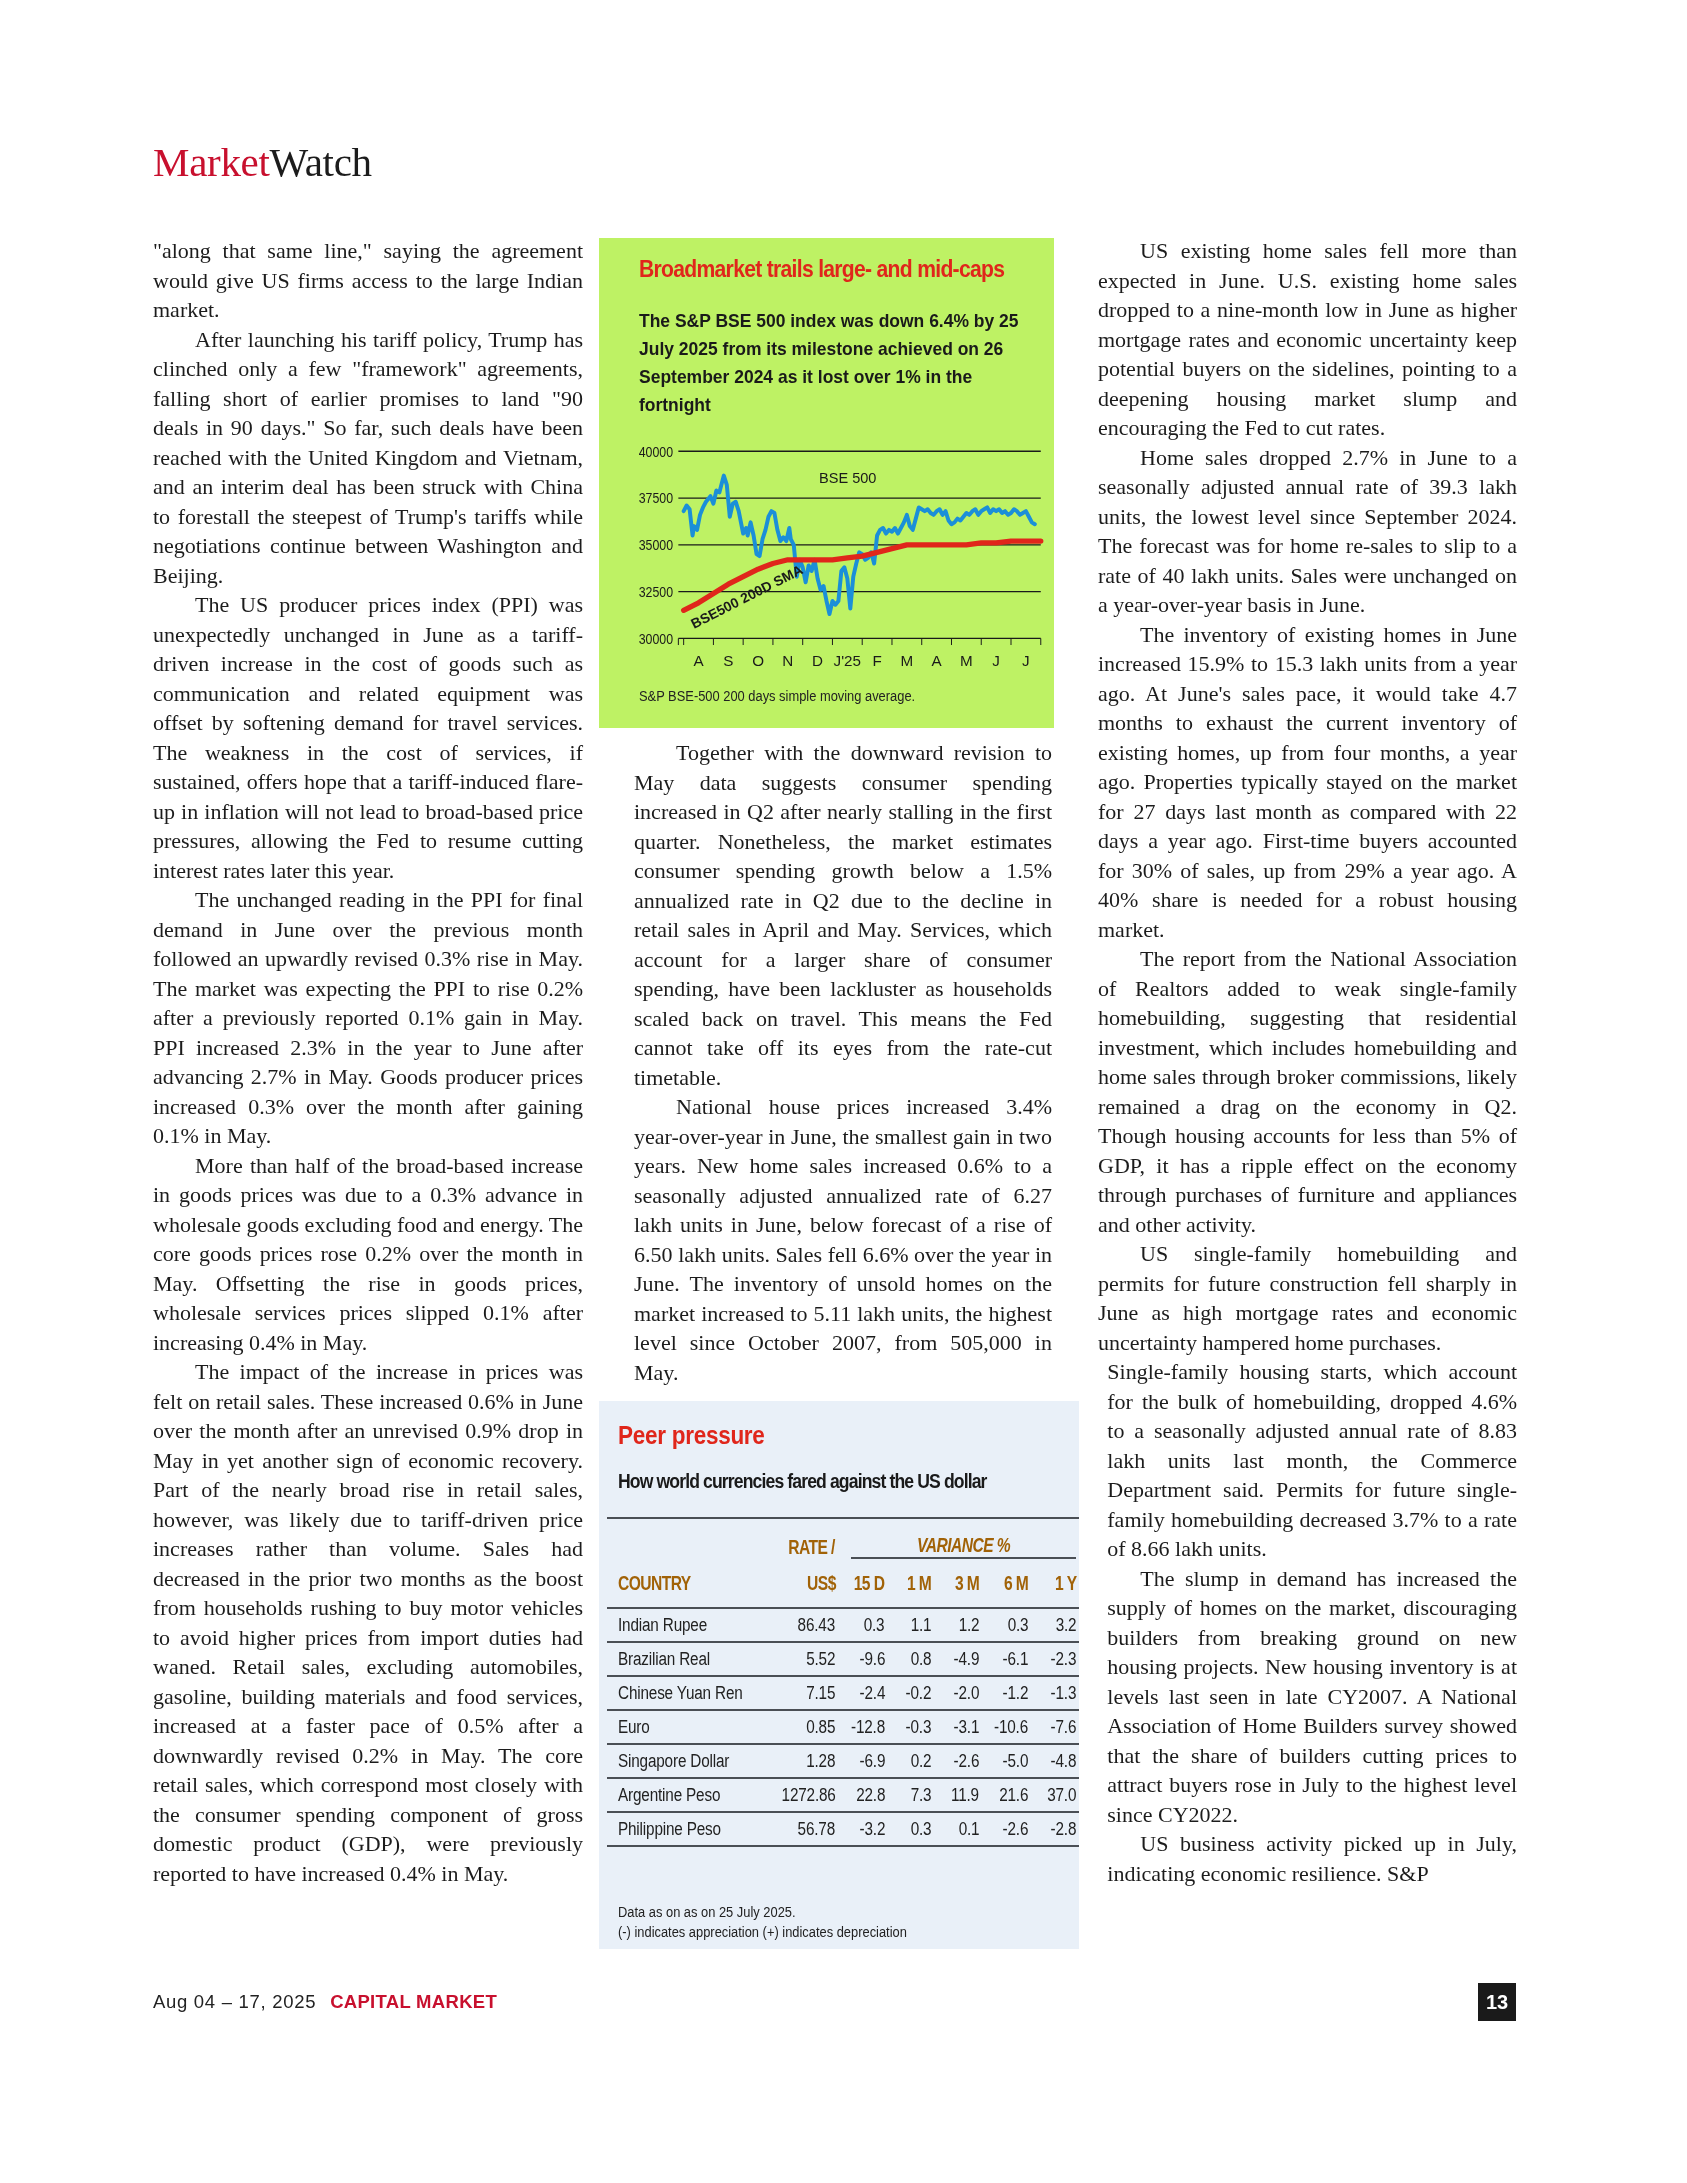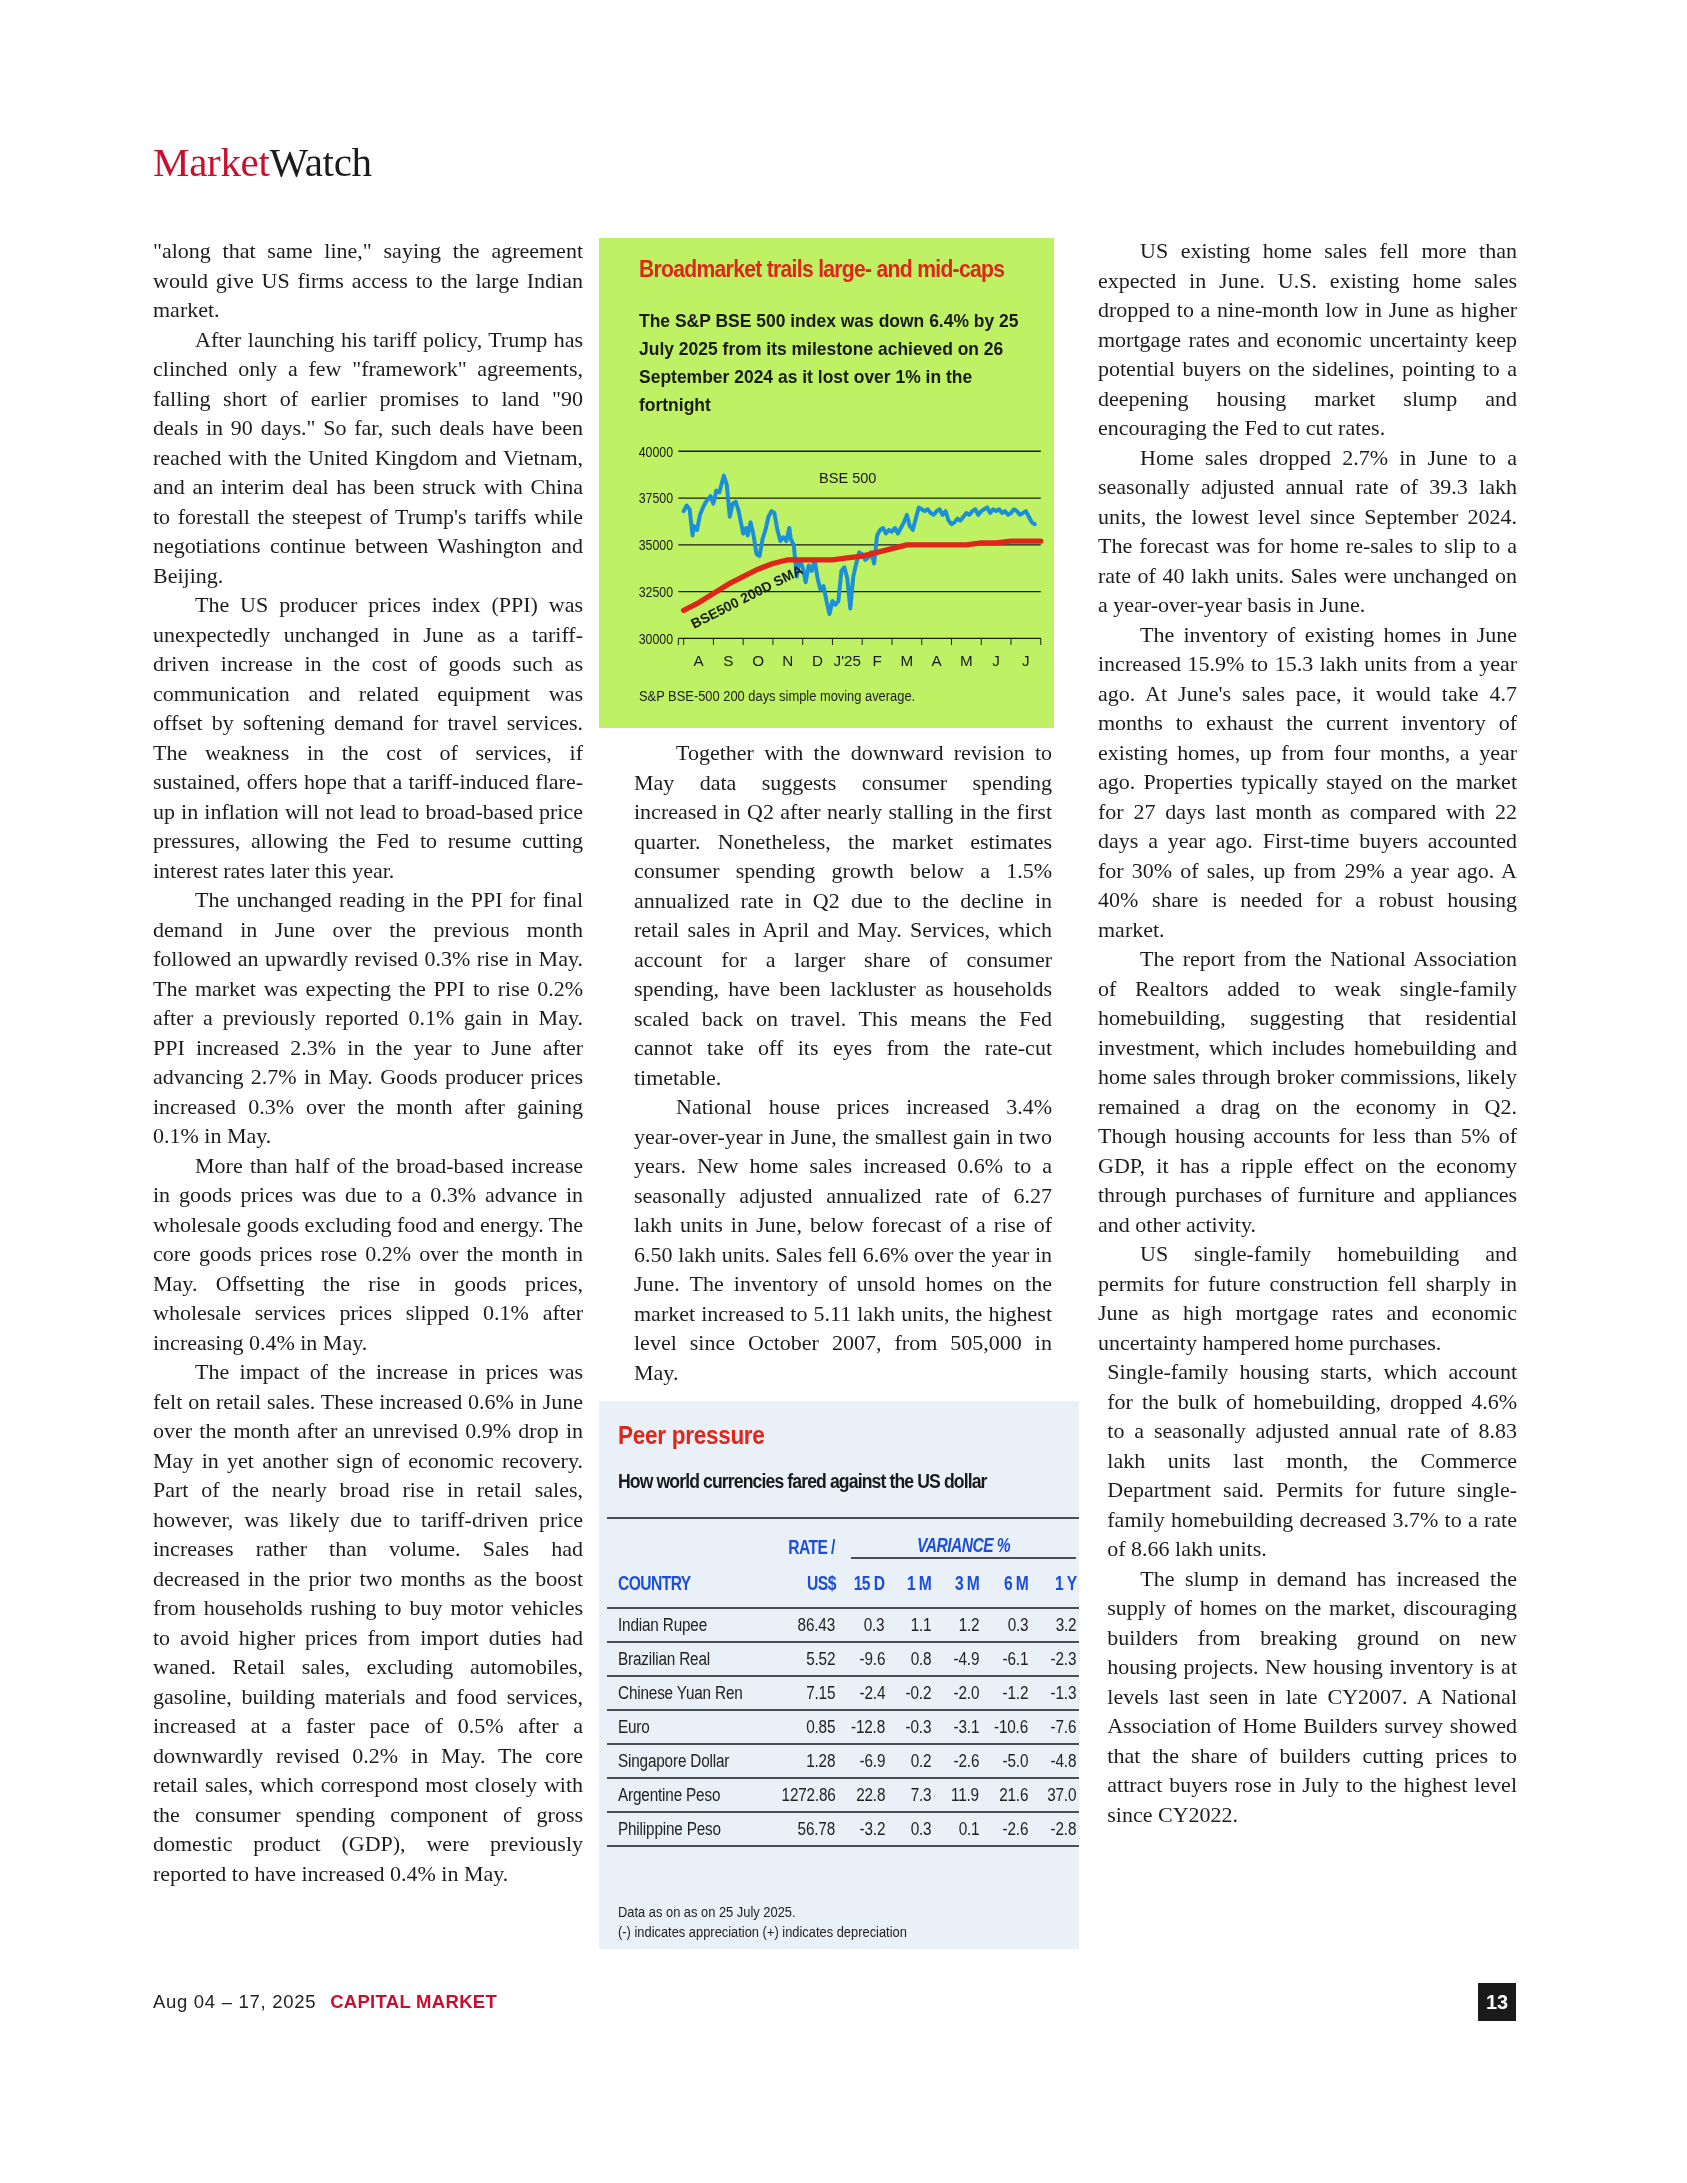--- a/index.html
+++ b/index.html
@@ -22,21 +22,21 @@
   .chartbox .ctitle { position: absolute; left: 40px; top: 16.5px; font-family: "Liberation Sans", sans-serif; font-weight: bold; color: #e0261b; font-size: 24px; letter-spacing: -0.8px; transform: scaleX(0.88); transform-origin: left; white-space: nowrap; }
   .chartbox .csub { position: absolute; left: 40px; top: 69px; width: 423px; font-family: "Liberation Sans", sans-serif; font-weight: bold; color: #1a1a1a; font-size: 19px; line-height: 28px; transform: scaleX(0.92); transform-origin: left; }
   .chartbox svg { position: absolute; left: 0; top: 0; }
   .chartbox .cnote { position: absolute; left: 40px; top: 450px; font-family: "Liberation Sans", sans-serif; font-size: 14px; color: #222; transform: scaleX(0.92); transform-origin: left; white-space: nowrap; }
 
   
   .tablebox { position: absolute; left: 599px; top: 1401px; width: 480px; height: 548px; background: #e9f0f8; }
   .tablebox .ttitle { position: absolute; left: 18.5px; top: 20px; font-family: "Liberation Sans", sans-serif; font-weight: bold; color: #e0261b; font-size: 25px; letter-spacing: -0.3px; transform: scaleX(0.9); transform-origin: left; white-space: nowrap; }
   .tablebox .tsub { position: absolute; left: 18.5px; top: 69px; font-family: "Liberation Sans", sans-serif; font-weight: bold; color: #1a1a1a; font-size: 20px; letter-spacing: -1px; transform: scaleX(0.88); transform-origin: left; white-space: nowrap; }
   .tbl { position: absolute; left: 8px; top: 116px; width: 472px; border-collapse: collapse; font-family: "Liberation Sans", sans-serif; }
-  .tbl th { font-weight: bold; font-size: 20px; letter-spacing: -0.7px; color: #1d4ed8; padding: 0; }
+  .tbl th { font-weight: bold; font-size: 20px; letter-spacing: -0.7px; color: #a16207; padding: 0; }
   .tbl .hdr1 th { height: 40px; vertical-align: bottom; border-top: 2px solid #4a4f55; }
   .tbl .hdr2 th { height: 48px; vertical-align: middle; border-bottom: 2px solid #4a4f55; }
   .tbl .var-h { border-bottom: 2px solid #4a4f55; }
   .tbl td { font-size: 18px; color: #222; height: 32px; border-bottom: 2px solid #4a4f55; padding: 0; white-space: nowrap; letter-spacing: -0.2px; }
   .tbl td.cn, .tbl th.cn { text-align: left; padding-left: 10.6px; }
   .tbl td.num, .tbl th.num { text-align: right; padding-right: 2.6px; }
   .tbl .narrow { display: inline-block; transform: scaleX(0.78); transform-origin: right; }
   .tbl .narrow-l { display: inline-block; transform: scaleX(0.78); transform-origin: left; }
   .tablebox .tnote { position: absolute; left: 18.5px; font-family: "Liberation Sans", sans-serif; font-size: 14px; color: #222; transform: scaleX(0.92); transform-origin: left; white-space: nowrap; }
 
@@ -205,17 +205,18 @@
 </div>
 
 <div class="col" id="col3">
   <p>US existing home sales fell more than expected in June. U.S. existing home sales dropped to a nine-month low in June as higher mortgage rates and economic uncertainty keep potential buyers on the sidelines, pointing to a deepening housing market slump and encouraging the Fed to cut rates.</p>
   <p>Home sales dropped 2.7% in June to a seasonally adjusted annual rate of 39.3 lakh units, the lowest level since September 2024. The forecast was for home re-sales to slip to a rate of 40 lakh units. Sales were unchanged on a year-over-year basis in June.</p>
   <p>The inventory of existing homes in June increased 15.9% to 15.3 lakh units from a year ago. At June's sales pace, it would take 4.7 months to exhaust the current inventory of existing homes, up from four months, a year ago. Properties typically stayed on the market for 27 days last month as compared with 22 days a year ago. First-time buyers accounted for 30% of sales, up from 29% a year ago. A 40% share is needed for a robust housing market.</p>
   <p>The report from the National Association of Realtors added to weak single-family homebuilding, suggesting that residential investment, which includes homebuilding and home sales through broker commissions, likely remained a drag on the economy in Q2. Though housing accounts for less than 5% of GDP, it has a ripple effect on the economy through purchases of furniture and appliances and other activity.</p>
   <p>US single-family homebuilding and permits for future construction fell sharply in June as high mortgage rates and economic uncertainty hampered home purchases.</p>
   <p class="shift">Single-family housing starts, which account for the bulk of homebuilding, dropped 4.6% to a seasonally adjusted annual rate of 8.83 lakh units last month, the Commerce Department said. Permits for future single-family homebuilding decreased 3.7% to a rate of 8.66 lakh units.</p>
   <p class="shift-ind">The slump in demand has increased the supply of homes on the market, discouraging builders from breaking ground on new housing projects. New housing inventory is at levels last seen in late CY2007. A National Association of Home Builders survey showed that the share of builders cutting prices to attract buyers rose in July to the highest level since CY2022.</p>
+  <p class="shift-ind">US business activity picked up in July, indicating economic resilience. S&amp;P</p>
 </div>
 
 <div class="footer"><span class="date">Aug 04 – 17, 2025</span><span class="pub">CAPITAL MARKET</span></div>
 <div class="pagenum">13</div>
 
 
 </body></html>

